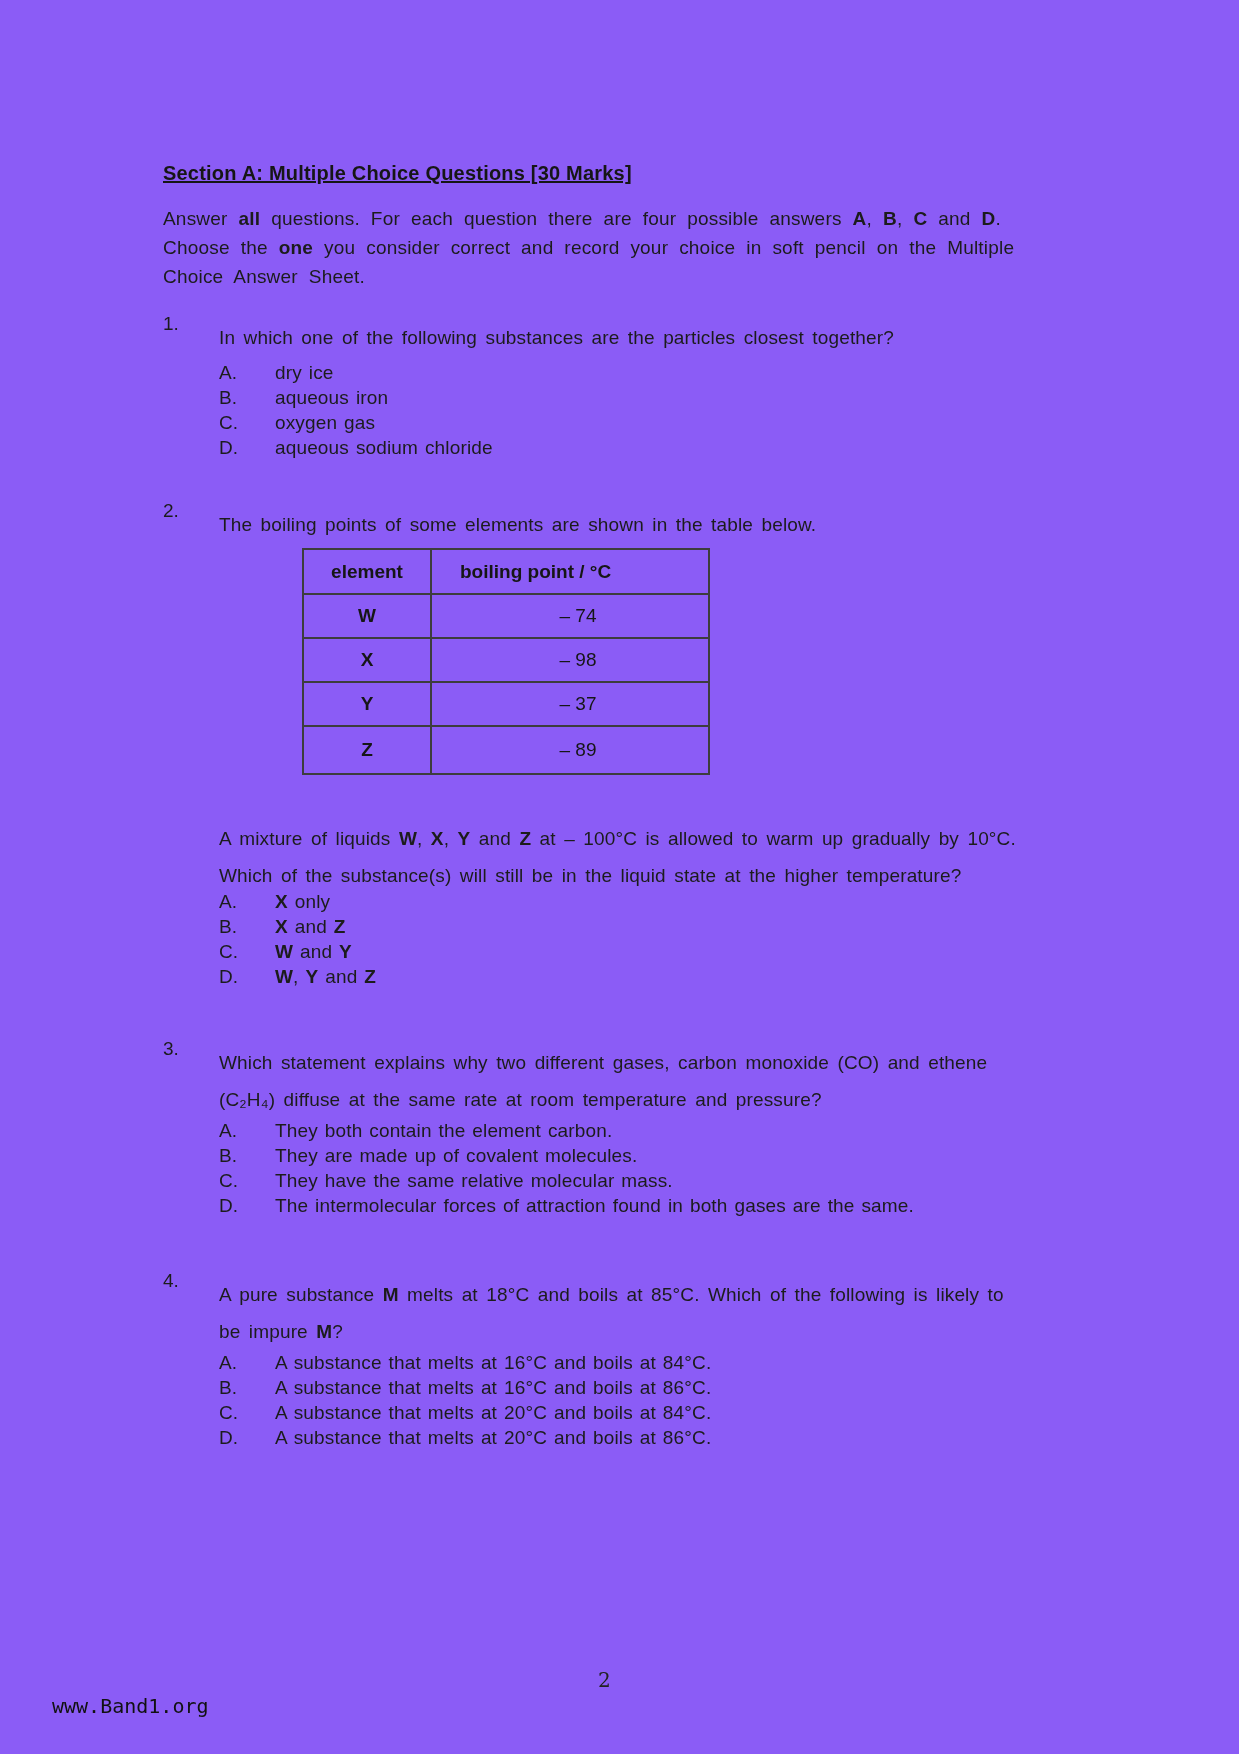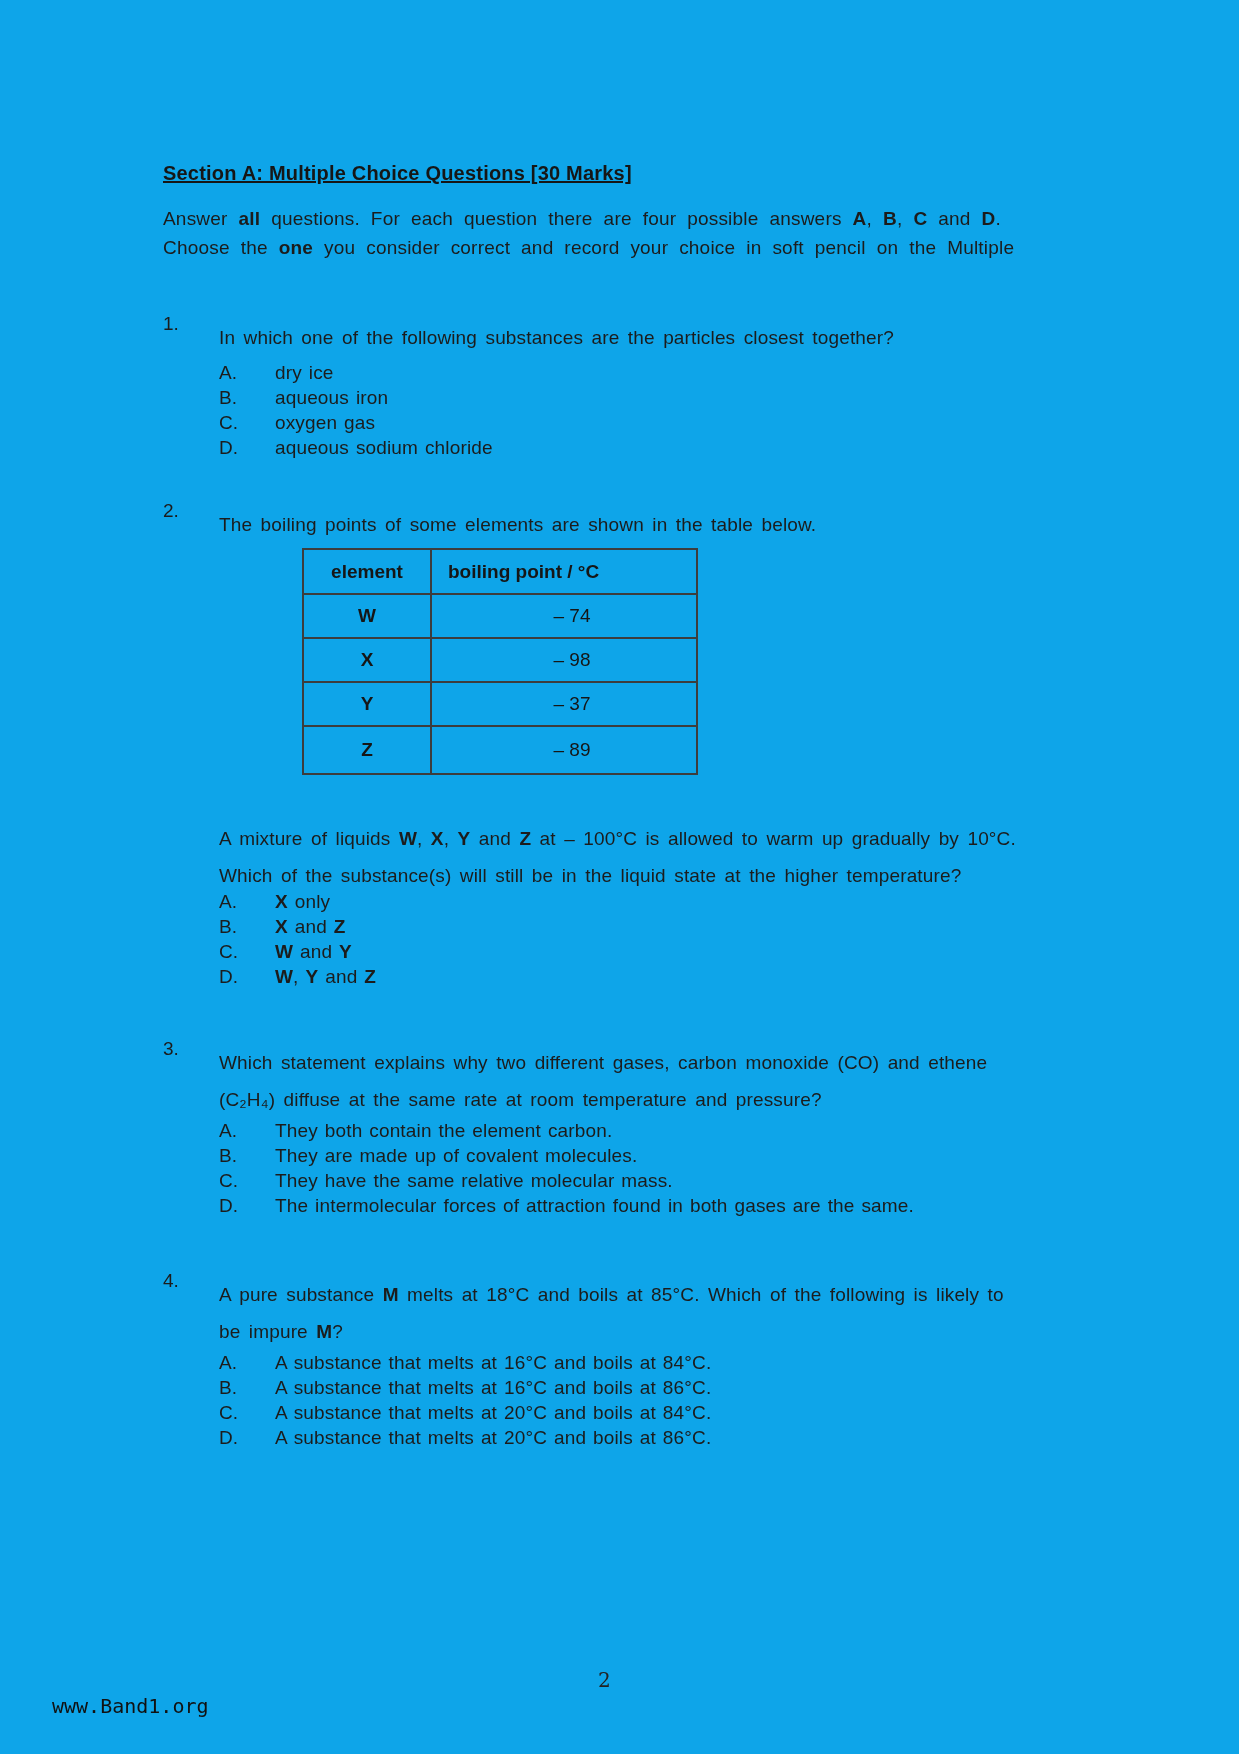--- a/index.html
+++ b/index.html
@@ -1,19 +1,19 @@
 <!DOCTYPE html>
 <html><head>
 <meta charset="utf-8">
 <style>
   html,body{margin:0;padding:0;background:#e8e8e8;}
   .page{
     position:relative;
     width:1239px;height:1754px;
-    background:#0ea5e9;
+    background:#8b5cf6;
     margin:0 auto;
     font-family:"Liberation Sans","DejaVu Sans",sans-serif;
     color:#1c1c1c;
     overflow:hidden;
   }
   .abs{position:absolute;}
   .b{font-weight:bold;}
   .heading{
     left:163px;top:162px;
     font-size:20px;font-weight:bold;
@@ -43,21 +43,21 @@
     padding:0;
     text-align:center;
     vertical-align:middle;
   }
   .bp-table th{font-weight:bold;}
   .bp-table .c1{width:126px;}
   .bp-table .c2{width:248px;padding-left:16px;}
   .bp-table .hrow{height:45px;border-radius:16px;}
   .bp-table .drow{height:44px;}
   .bp-table .drow:last-child{height:48px;}
-  .bp-table th.c2{text-align:left;padding-left:16px;}
+  .bp-table th.c2{text-align:left;padding-left:28px;}
   .bp-table td.c1{font-weight:bold;}
   .pagenum{
     left:598px;top:1668px;
     font-family:"DejaVu Serif","Liberation Serif",serif;
     font-size:20px;color:#222;
   }
   .watermark{
     left:52px;top:1694px;
     font-family:"DejaVu Sans Mono","Liberation Mono",monospace;
     font-size:20px;color:#111;
@@ -66,20 +66,21 @@
 </head>
 <body>
 
 <div class="page">
 
   <div class="abs heading">Section A: Multiple Choice Questions [30 Marks]</div>
 
   <div class="abs intro">
     <div class="line"><span>Answer </span><span class="b">all</span><span> questions. For each question there are four possible answers </span><span class="b">A</span><span>, </span><span class="b">B</span><span>, </span><span class="b">C</span><span> and </span><span class="b">D</span><span>.</span></div>
     <div class="line"><span>Choose the </span><span class="b">one</span><span> you consider correct and record your choice in soft pencil on the Multiple</span></div>
+    <div class="line"><span>Choice Answer Sheet.</span></div>
   </div>
 
   <div class="abs q-row" style="left:163px;top:313px;">
     <div class="q-num">1.</div>
     <div class="q-text">
       <div class="line"><span>In which one of the following substances are the particles closest together?</span></div>
     </div>
   </div>
   <div class="abs" style="left:219px;top:360px;">
     <div class="opt-row">

